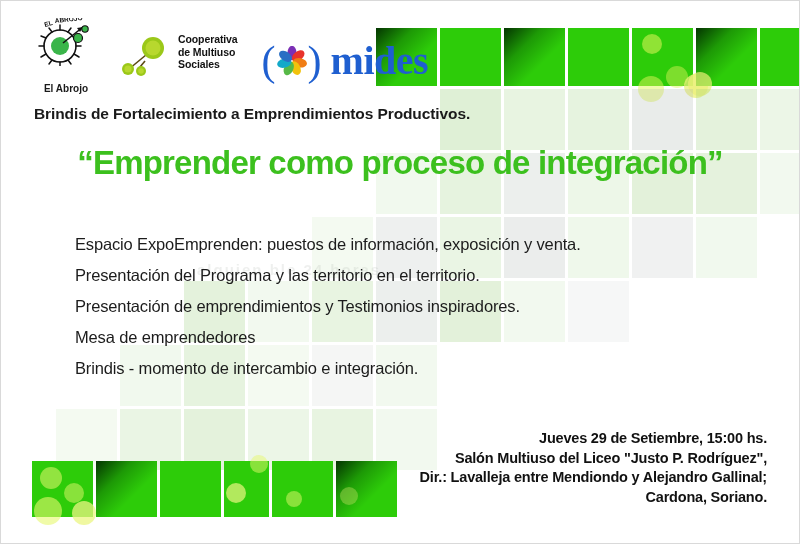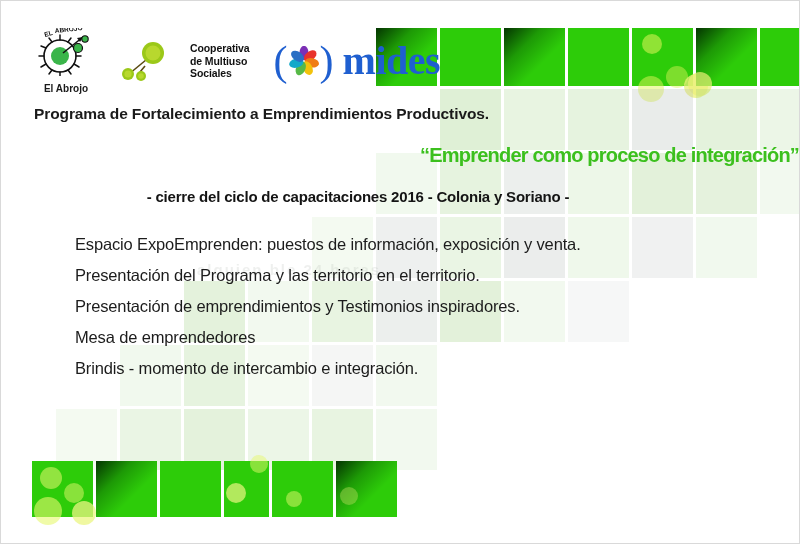--- a/index.html
+++ b/index.html
@@ -103,27 +103,26 @@
     position: relative;
     width: 66px;
     height: 48px;
   }
   .abrojo-label {
     font-family: "Liberation Sans", sans-serif;
     font-size: 10px;
     font-weight: bold;
     color: #1a1a1a;
     line-height: 11px;
-    margin-top: 7px;
+    margin-top: 17px;
   }
 
   .logo-coop {
     display: flex;
-    align-items: center;
-    gap: 17px;
+    gap: 5px;
     height: 56px;
   }
   .coop-mark {
     position: relative;
     width: 52px;
     height: 46px;
   }
   .coop-text {
     font-family: "Liberation Sans", sans-serif;
     font-size: 10.5px;
@@ -175,23 +174,23 @@
     color: #1a1a1a;
     letter-spacing: -0.1px;
   }
 
   
   .title {
     position: absolute;
     left: 0;
     right: 0;
     top: 143px;
-    text-align: right;
-    font-family: "Liberation Sans", sans-serif;
-    font-size: 20px;
+    text-align: center;
+    font-family: "Liberation Sans", sans-serif;
+    font-size: 33px;
     font-weight: bold;
     color: #3cc01e;
     letter-spacing: -0.8px;
     white-space: nowrap;
   }
   .subtitle {
     position: absolute;
     left: 0;
     right: 0;
     top: 187px;
@@ -407,28 +406,33 @@
               <ellipse cx="0" cy="-8" rx="4.6" ry="7.2" fill="#13a9c9" transform="rotate(255)"></ellipse>
               <ellipse cx="0" cy="-8" rx="4.6" ry="7.2" fill="#2a6fc4" transform="rotate(306)"></ellipse>
             </g>
           </svg>
         </span>
         <span class="mides-paren">)</span>
         <span class="mides-word">mides</span>
       </div>
     </div>
 
-    <div class="program-line">Programa de Fortalecimiento a Emprendimientos Productivos.</div>
+    <div class="program-line">Brindis de Fortalecimiento a Emprendimientos Productivos.</div>
 
     <div class="title">“Emprender como proceso de integración”</div>
-    <div class="subtitle">- cierre del ciclo de capacitaciones 2016 - Colonia y Soriano -</div>
 
     <div class="agenda" id="agenda">
         <div class="agenda-item">Espacio ExpoEmprenden: puestos de información, exposición y venta.</div>
         <div class="agenda-item">Presentación del Programa y las territorio en el territorio.</div>
         <div class="agenda-item">Presentación de emprendimientos y Testimonios inspiradores.</div>
         <div class="agenda-item">Mesa de emprendedores</div>
         <div class="agenda-item">Brindis - momento de intercambio e integración.</div>
       </div>
 
+    <div class="details" id="details">
+        <div class="details-line">Jueves 29 de Setiembre, 15:00 hs.</div>
+        <div class="details-line">Salón Multiuso del Liceo "Justo P. Rodríguez",</div>
+        <div class="details-line">Dir.: Lavalleja entre Mendiondo y Alejandro Gallinal;</div>
+        <div class="details-line">Cardona, Soriano.</div>
+      </div>
 
   </div>
 </div>
 
 </body></html>

